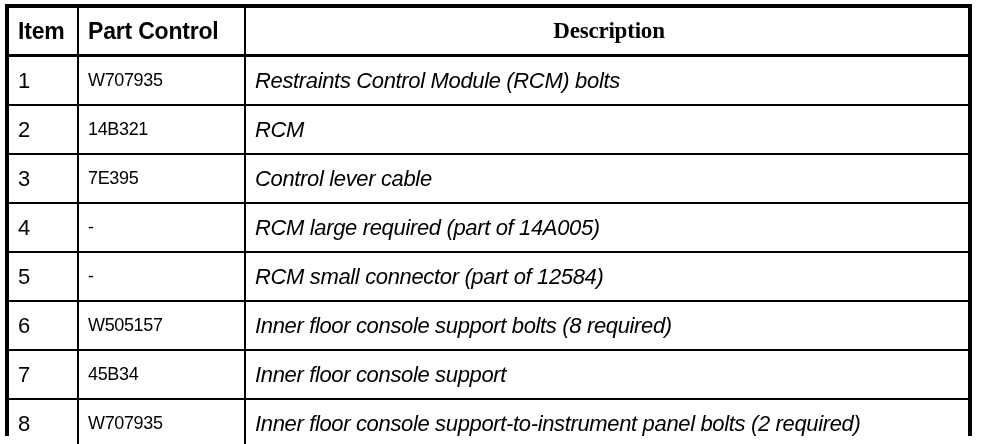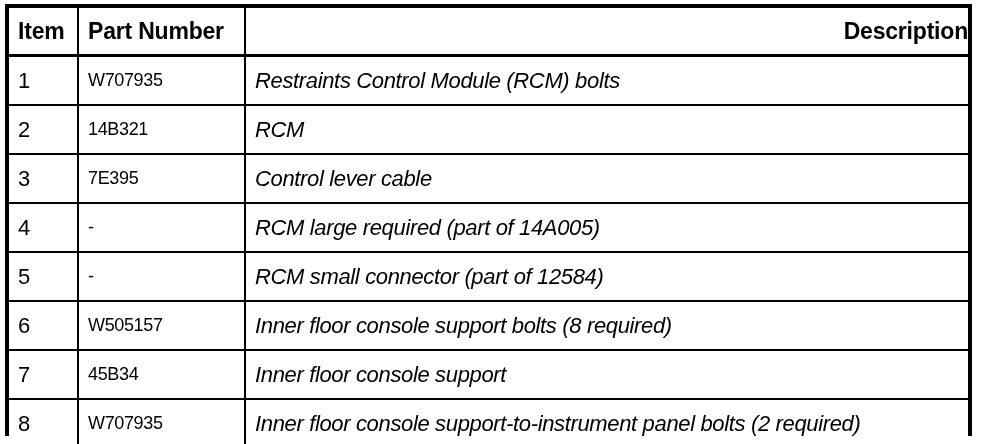--- a/index.html
+++ b/index.html
@@ -78,23 +78,24 @@
 
   
   thead th {
     height: 46px;
     font-weight: bold;
     font-size: 23px;
     letter-spacing: -0.2px;
     font-stretch: condensed;
   }
   thead th.desc-head {
-    text-align: right;
+    text-align: center;
     padding-left: 4px;
     font-size: 23px;
+    font-family: Liberation Serif, serif;
   }
 
   
   tbody td {
     height: 47px;
     font-weight: normal;
     font-size: 22px;
     letter-spacing: -0.35px;
   }
   tbody td.cell-item { font-size: 22px; }
@@ -110,21 +111,21 @@
     <table class="parts-table">
       <colgroup>
         <col class="col-item">
         <col class="col-part">
         <col class="col-desc">
       </colgroup>
 
       <thead>
         <tr>
           <th class="sep">Item</th>
-          <th class="sep">Part Number</th>
+          <th class="sep">Part Control</th>
           <th class="desc-head">Description</th>
         </tr>
       </thead>
 
       <tbody>
         <tr>
           <td class="sep cell-item">1</td>
           <td class="sep cell-part">W707935</td>
           <td class="cell-desc">Restraints Control Module (RCM) bolts</td>
         </tr>

